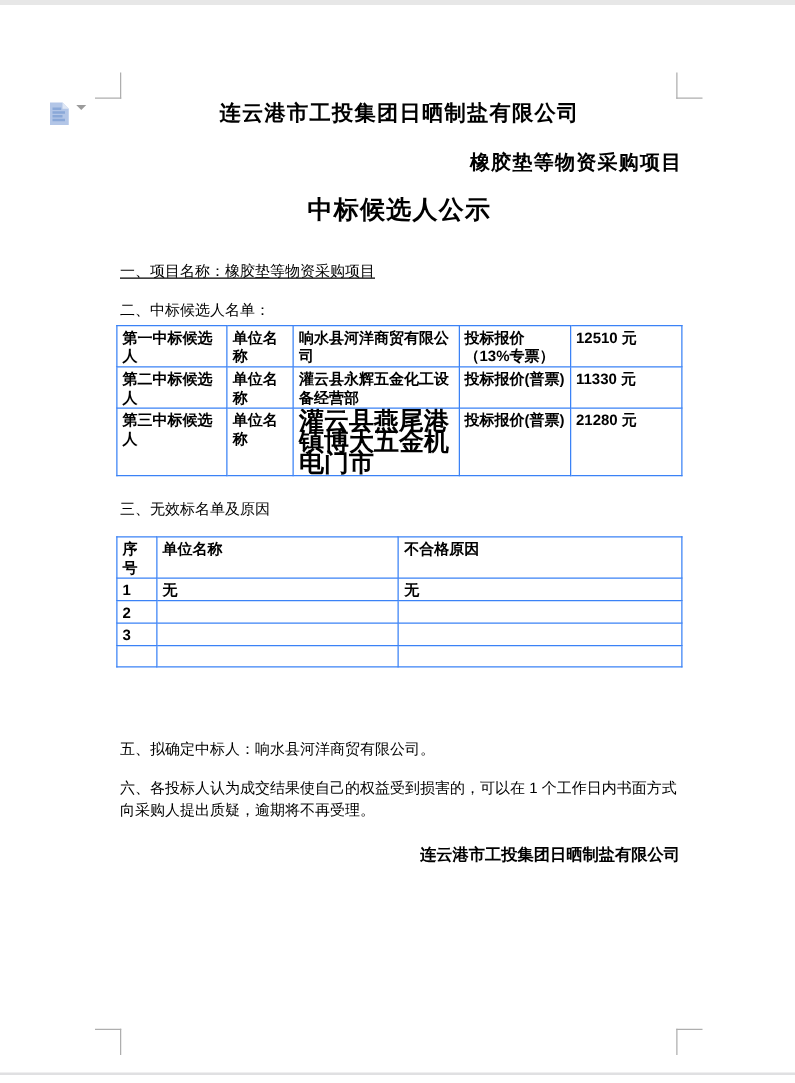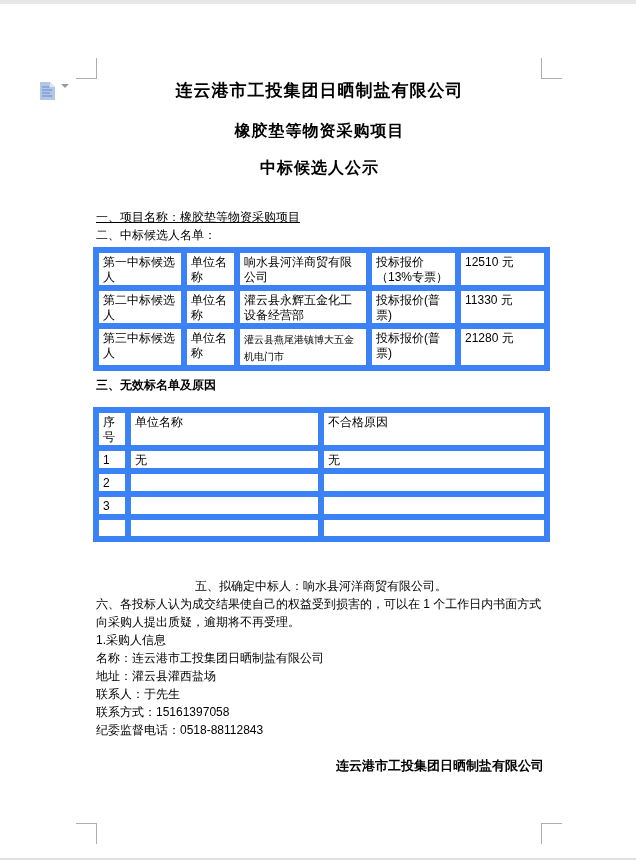--- a/index.html
+++ b/index.html
@@ -22,33 +22,33 @@
   .paste-btn{position:absolute;left:39px;top:81px;width:34px;height:20px;cursor:pointer;}
   .paste-btn svg{display:block;position:absolute;left:0;top:0;}
   .drop-arrow{position:absolute;left:22px;top:7px;width:9px;}
   .drop-arrow .bar{width:8px;height:2px;background:#9b9b9b;margin:0 auto 1px auto;}
   .drop-arrow .tri{width:0;height:0;margin:0 auto;border-left:4px solid transparent;border-right:4px solid transparent;border-top:4px solid #9b9b9b;}
 
   
   .content{position:absolute;left:93px;top:0;width:453px;}
   .title{font-weight:bold;text-align:center;font-size:17px;line-height:18px;letter-spacing:1px;}
   .t1{padding-top:82px;}
-  .t2{margin-top:22px;font-size:16px;}
-  .t3{margin-top:19px;font-size:16px;}
-  .p{font-size:12px;line-height:18px;padding-left:3px;}
+  .t2{margin-top:22px;font-size:16px;text-align:right;}
+  .t3{margin-top:19px;font-size:20px;}
+  .p{font-size:12px;line-height:18px;padding-left:3px;margin-top:13px;}
   .s1{margin-top:31px;text-decoration:underline;}
-  .s3{margin-top:5px;font-weight:bold;}
-  .s5{margin-top:35px;text-align:center;}
+  .s3{margin-top:17px;}
+  .s5{margin-top:56px;}
 
   table{border-collapse:collapse;table-layout:fixed;width:453px;}
-  td,th{border:6px solid #3b82f6;font-size:12px;font-weight:normal;text-align:left;
+  td,th{border:1px solid #3b82f6;font-size:12px;font-weight:bold;text-align:left;
         vertical-align:top;padding:2px 4px 0 4px;overflow:hidden;line-height:15px;}
   .tbl-candidates{margin-top:3px;}
   .tbl-candidates td{height:30px;}
-  .big-name{font-size:10px;line-height:17px;}
+  .big-name{font-size:20px;line-height:17px;}
   .tbl-invalid{margin-top:13px;}
   .tbl-invalid .hdr th{height:13px;}
   .tbl-invalid td{height:14px;}
 
   .purchaser .p{margin:0;}
   .signature{margin-top:16px;text-align:right;font-weight:bold;font-size:13px;line-height:22px;padding-right:2px;}
 </style>
 </head>
 <body>
 
@@ -150,28 +150,20 @@
       <td></td>
       <td></td>
       <td></td>
     </tr>
   </tbody>
     </table>
 
   <div class="p s5">五、拟确定中标人：响水县河洋商贸有限公司。</div>
   <div class="p">六、各投标人认为成交结果使自己的权益受到损害的，可以在 1 个工作日内书面方式向采购人提出质疑，逾期将不再受理。</div>
 
-  <div class="purchaser">
-    <div class="p">1.采购人信息</div>
-    <div class="p">名称：连云港市工投集团日晒制盐有限公司</div>
-    <div class="p">地址：灌云县灌西盐场</div>
-    <div class="p">联系人：于先生</div>
-    <div class="p">联系方式：15161397058</div>
-    <div class="p">纪委监督电话：0518-88112843</div>
-  </div>
 
   <div class="signature">
     <div>连云港市工投集团日晒制盐有限公司</div>
   </div>
 
 </div>
 
 <div class="page-band-bottom"></div>
 
 </body></html>

